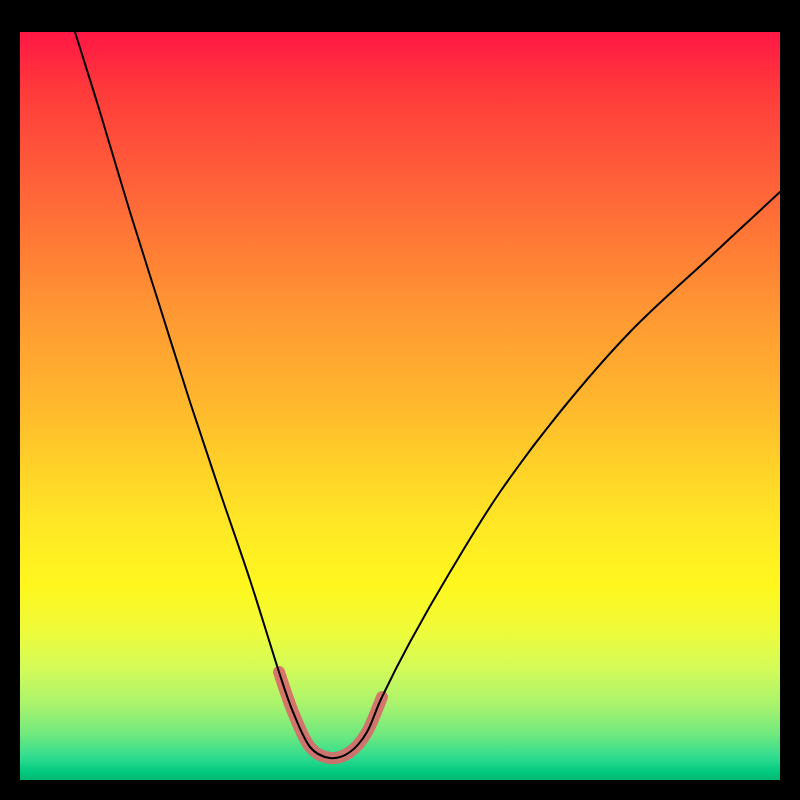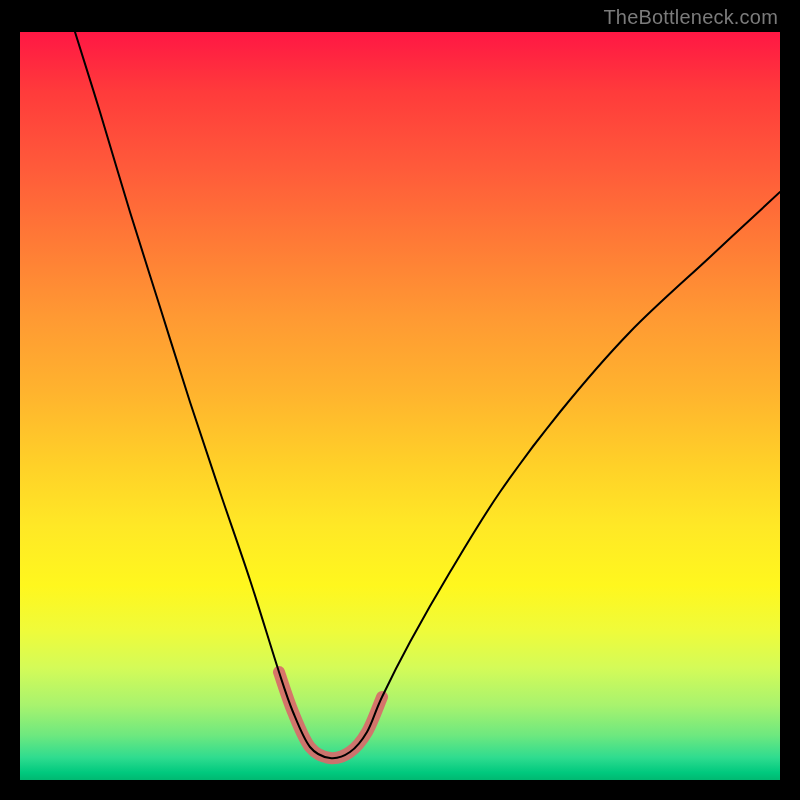--- a/index.html
+++ b/index.html
@@ -71,21 +71,20 @@
     stroke-width: 12;
     stroke-linecap: round;
     stroke-linejoin: round;
     opacity: 0.92;
   }
 </style>
 </head>
 <body>
 
 <div class="frame">
-  <div class="watermark">TheBottleneck.com</div>
 
   <div class="plot-area">
     <svg class="curves" viewBox="0 0 760 748" preserveAspectRatio="none">
       <path class="curve-highlight" d="M 259 640 C 261.3333333333333 646.6666666666666, 267.8333333333333 667.5, 273 680 C 278.1666666666667 692.5, 283.8333333333333 707.3333333333334, 290 715 C 296.1666666666667 722.6666666666666, 303.3333333333333 725.1666666666666, 310 726 C 316.6666666666667 726.8333333333334, 323.8333333333333 724.3333333333334, 330 720 C 336.1666666666667 715.6666666666666, 341.6666666666667 709.1666666666666, 347 700 C 352.3333333333333 690.8333333333334, 359.5 670.8333333333334, 362 665"></path>
       <path class="curve-main" d="M 55 0 C 59.166666666666664 13.333333333333334, 70.83333333333333 50, 80 80 C 89.16666666666667 110, 100 147.5, 110 180 C 120 212.5, 130 243.33333333333334, 140 275 C 150 306.6666666666667, 160 339.1666666666667, 170 370 C 180 400.8333333333333, 190 430.3333333333333, 200 460 C 210 489.6666666666667, 220.16666666666666 518, 230 548 C 239.83333333333334 578, 251.83333333333334 618, 259 640 C 266.1666666666667 662, 267.8333333333333 667.5, 273 680 C 278.1666666666667 692.5, 283.8333333333333 707.3333333333334, 290 715 C 296.1666666666667 722.6666666666666, 303.3333333333333 725.1666666666666, 310 726 C 316.6666666666667 726.8333333333334, 323.8333333333333 724.3333333333334, 330 720 C 336.1666666666667 715.6666666666666, 341.6666666666667 709.1666666666666, 347 700 C 352.3333333333333 690.8333333333334, 354.8333333333333 680, 362 665 C 369.1666666666667 650, 378.6666666666667 630.8333333333334, 390 610 C 401.3333333333333 589.1666666666666, 415 565, 430 540 C 445 515, 461.6666666666667 486.6666666666667, 480 460 C 498.3333333333333 433.3333333333333, 518.3333333333334 406.6666666666667, 540 380 C 561.6666666666666 353.3333333333333, 585 325.8333333333333, 610 300 C 635 274.1666666666667, 665 248.33333333333334, 690 225 C 715 201.66666666666666, 748.3333333333334 170.83333333333334, 760 160"></path>
     </svg>
   </div>
 </div>
 
 </body></html>

